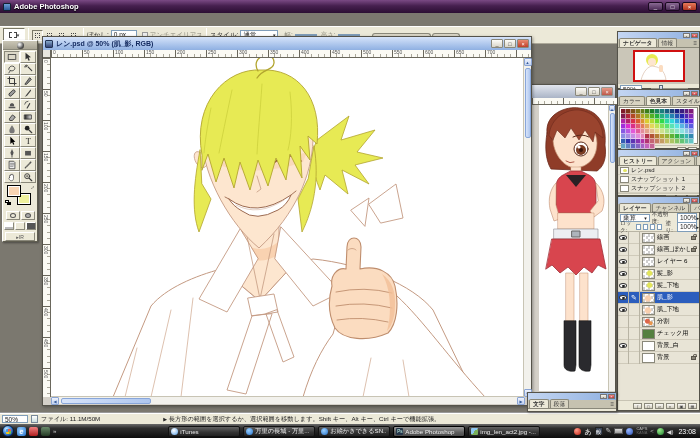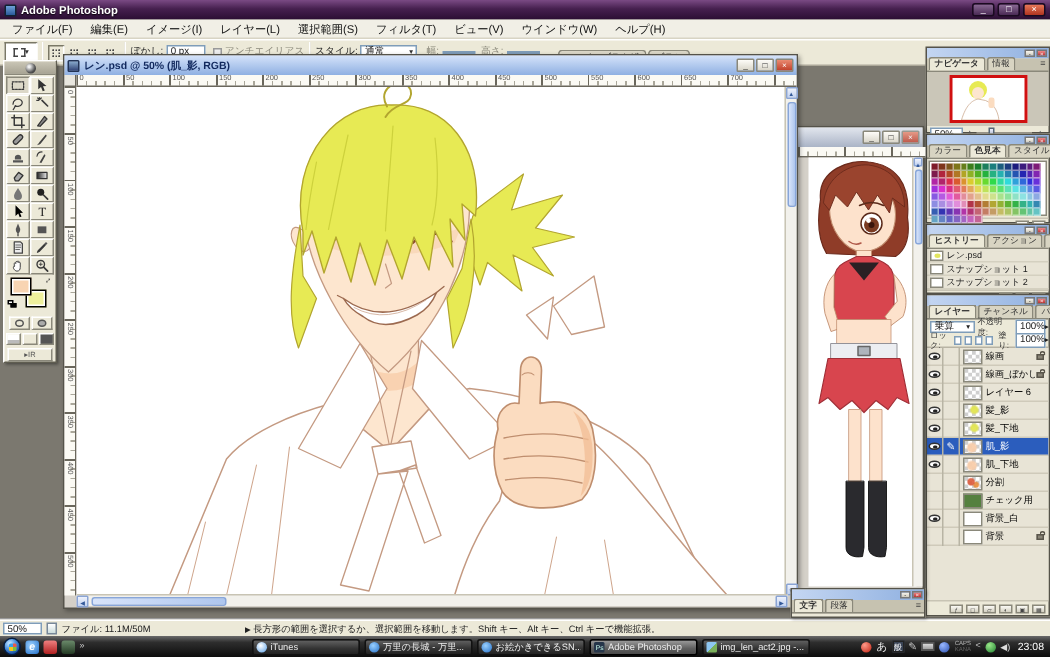--- a/index.html
+++ b/index.html
@@ -166,31 +166,20 @@
   <div class="abs" id="titlebar">
     <div id="appicon"></div>
     <span class="ttxt">Adobe Photoshop</span>
     <div style="margin-left:auto;display:flex">
       <div class="wbtn mm">_</div>
       <div class="wbtn mm">□</div>
       <div class="wbtn cl">×</div>
     </div>
   </div>
 
-  <div class="abs" id="menubar">
-      <span class="mitem">ファイル(F)</span>
-      <span class="mitem">編集(E)</span>
-      <span class="mitem">イメージ(I)</span>
-      <span class="mitem">レイヤー(L)</span>
-      <span class="mitem">選択範囲(S)</span>
-      <span class="mitem">フィルタ(T)</span>
-      <span class="mitem">ビュー(V)</span>
-      <span class="mitem">ウインドウ(W)</span>
-      <span class="mitem">ヘルプ(H)</span>
-    </div>
 
   <div class="abs" id="optionsbar">
     <div class="bi" style="width:22px;height:14px;margin-left:3px;display:flex;align-items:center;justify-content:center;background:#fff">
       <span style="width:8px;height:6px;border:1px dashed #444;display:inline-block"></span>
       <span style="font-size:5px;color:#333">▾</span>
     </div>
     <div class="sep"></div>
     <div class="modebtn bi">
         <span class="msq"></span>
       </div>

